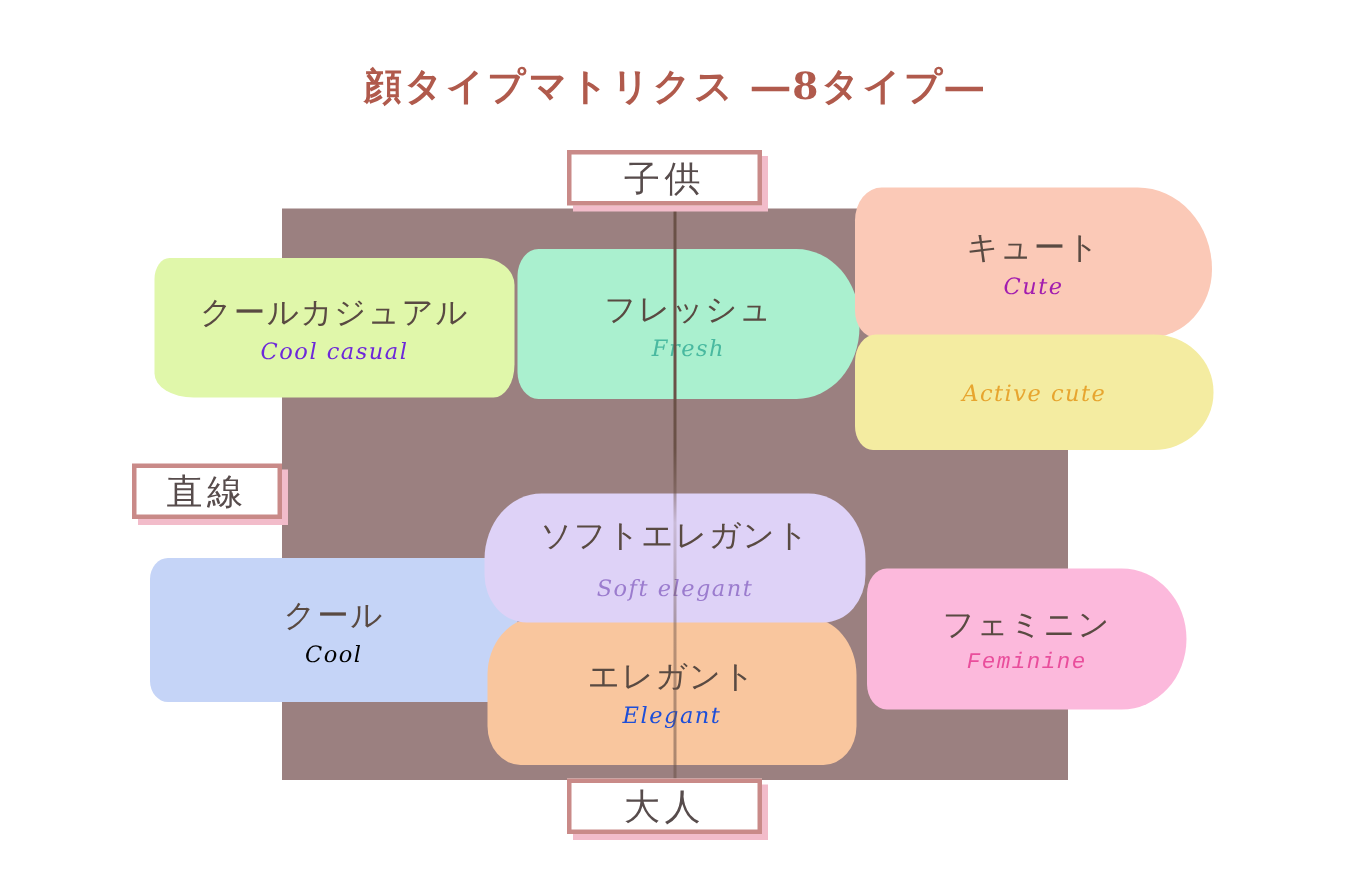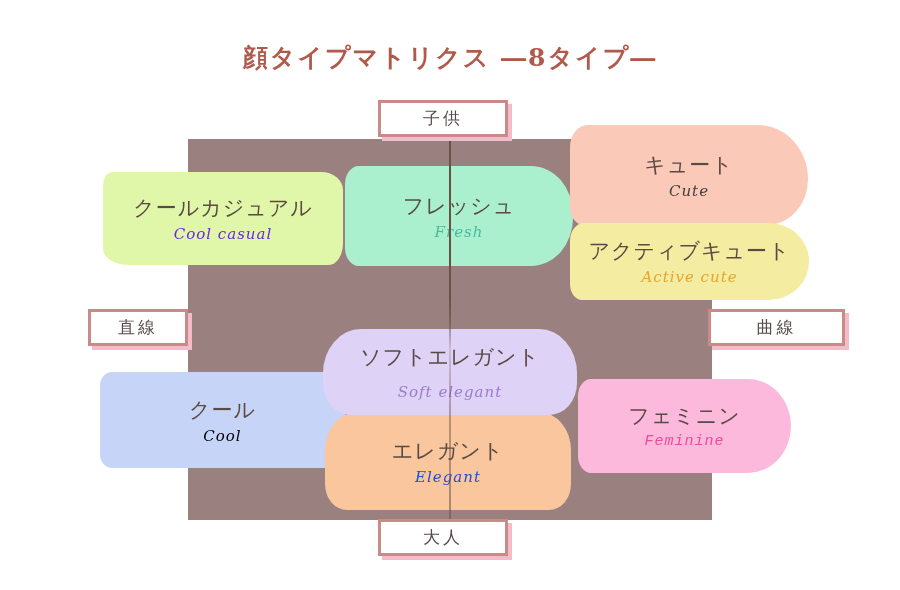--- a/index.html
+++ b/index.html
@@ -25,21 +25,21 @@
       rgba(106,81,71,.18) 55%,rgba(106,81,71,.45) 72%,
       rgba(106,81,71,.55) 100%);
   }
   
   .axis-label{
     position:absolute;z-index:6;background:#fff;
     border:3px solid var(--label-border);
     box-shadow:4px 4px 0 0 var(--label-shadow);
     display:flex;align-items:center;justify-content:center;
     font-family:"Liberation Sans","DejaVu Sans",sans-serif;
-    font-size:17px;letter-spacing:3px;color:var(--axis-text);
+    font-size:24px;letter-spacing:3px;color:var(--axis-text);
     box-sizing:border-box;
   }
   .axis-top{left:378px;top:100px;width:130px;height:37px}
   .axis-bottom{left:378px;top:519px;width:130px;height:37px}
   .axis-left{left:88px;top:309px;width:100px;height:37px}
   .axis-right{left:708px;top:309px;width:137px;height:37px}
   
   .type-box{
     position:absolute;z-index:3;
     display:flex;flex-direction:column;align-items:center;justify-content:center;
@@ -66,39 +66,37 @@
 <div class="stage">
 
   <h1 class="page-title">顔タイプマトリクス ―8タイプ―</h1>
 
   <div class="matrix" style="background-color: rgb(155, 128, 128);"></div>
   <div class="v-axis-line"></div>
 
   <div class="axis-label axis-top">子供</div>
   <div class="axis-label axis-bottom">大人</div>
   <div class="axis-label axis-left">直線</div>
-  <div class="axis-label axis-right">曲線</div>
 
   <div class="type-box tb-cool-casual" style="background-color: rgb(224, 247, 170);">
     <div class="jp">クールカジュアル</div>
     <div class="en" style="color: #6d28d9;">Cool casual</div>
   </div>
 
   <div class="type-box tb-fresh" style="background-color: rgb(170, 240, 207);">
     <div class="jp">フレッシュ</div>
     <div class="en" style="color: rgb(73, 185, 160);">Fresh</div>
   </div>
 
   <div class="type-box tb-cute" style="background-color: rgb(251, 201, 183);">
     <div class="jp">キュート</div>
-    <div class="en" style="color: #404040;">Cute</div>
+    <div class="en" style="color: #a21caf;">Cute</div>
   </div>
 
   <div class="type-box tb-active-cute" style="background-color: rgb(244, 236, 161);">
-    <div class="jp">アクティブキュート</div>
     <div class="en" style="color: rgb(231, 165, 47);">Active cute</div>
   </div>
 
   <div class="type-box tb-soft-elegant" style="background-color: rgb(222, 210, 247); gap: 12px;">
     <div class="jp">ソフトエレガント</div>
     <div class="en" style="color: rgb(155, 124, 206);">Soft elegant</div>
   </div>
 
   <div class="type-box tb-cool" style="background-color: rgb(197, 212, 247);">
     <div class="jp">クール</div>

